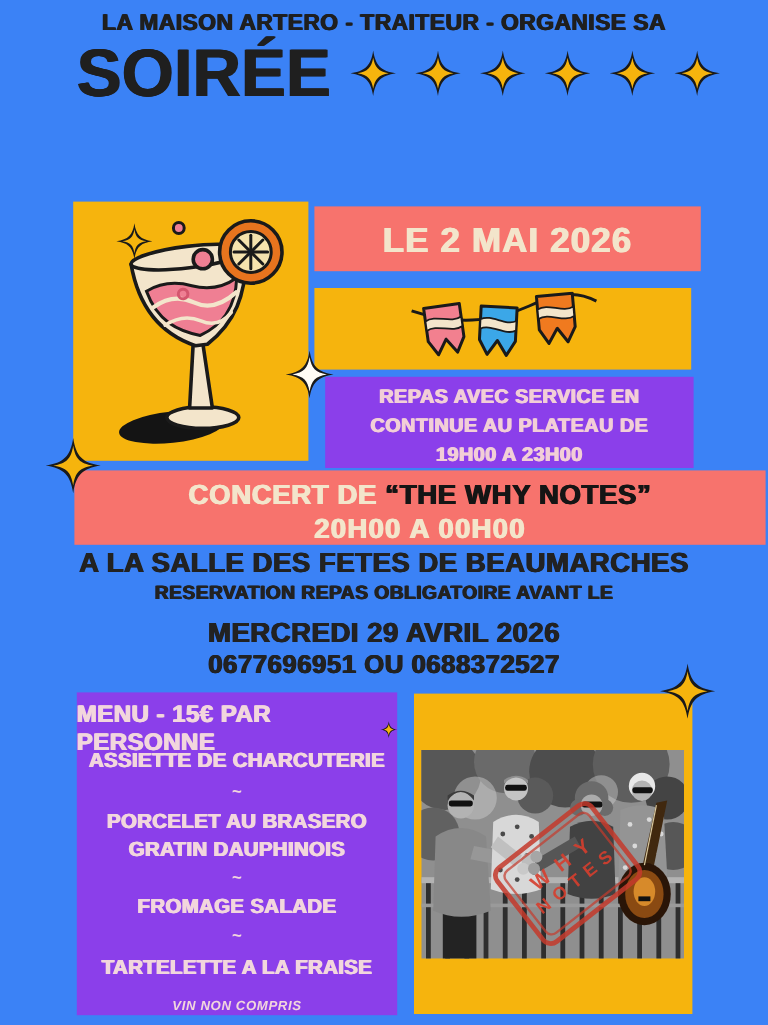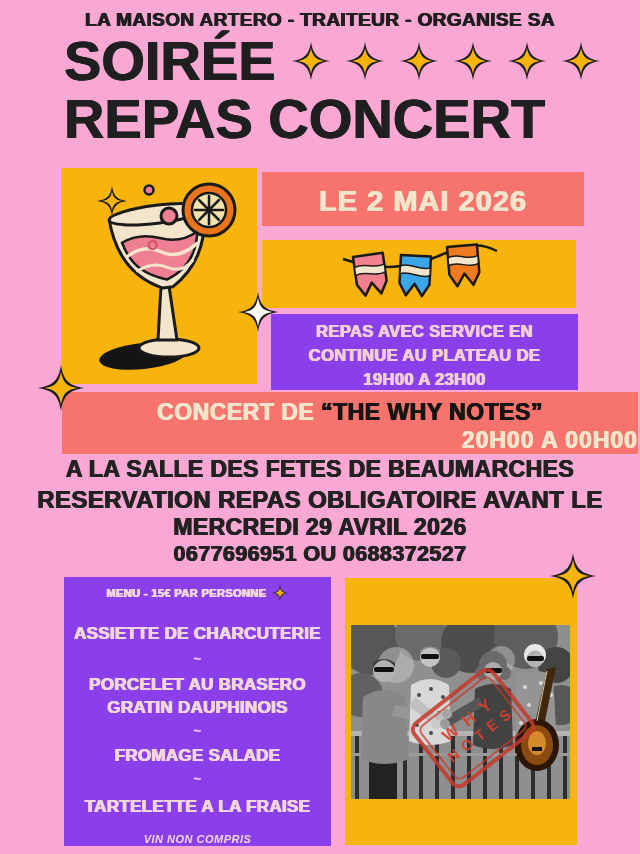--- a/index.html
+++ b/index.html
@@ -1,16 +1,16 @@
 <!DOCTYPE html>
 <html><head>
 <meta charset="utf-8">
 <style>
   html,body{margin:0;padding:0;background:#e8e8e8;}
-  .poster{position:relative;width:640px;height:854px;background:#f9a8d4;overflow:hidden;
+  .poster{position:relative;width:640px;height:854px;background:#3b82f6;overflow:hidden;
           font-family:"Liberation Sans",sans-serif;color:#1F1F1F;}
   .abs{position:absolute;}
   .ctr{text-align:center;}
   .fat{text-shadow:.6px 0 0 currentColor,-.6px 0 0 currentColor;}
   .kicker{top:9px;left:0;right:0;font-size:19px;font-weight:900;letter-spacing:.4px;}
   .title-row{left:64px;top:31px;display:flex;align-items:center;gap:16px;height:60px;}
   .big-title{font-size:56px;line-height:58px;font-weight:900;letter-spacing:0px;white-space:nowrap;}
   .title2{left:64px;top:90px;}
   .box{position:absolute;}
   .yellow{background:#F6B40D;}
@@ -18,29 +18,29 @@
   .purple{background:#8B3FEA;}
   .cocktail-box{left:61px;top:168px;width:196px;height:216px;}
   .date-box{left:262px;top:172px;width:314px;height:54px;}
   .date-text{top:13px;left:0;right:0;font-size:29px;font-weight:900;letter-spacing:1px;color:#F3E5CB;}
   .flags-box{left:262px;top:240px;width:314px;height:68px;display:flex;align-items:center;justify-content:center;}
   .service-box{left:271px;top:314px;width:307px;height:76px;}
   .service-line{left:0;right:0;font-size:16.5px;font-weight:900;letter-spacing:.4px;color:#F2CED7;}
   .sv0{top:8px;} .sv1{top:32px;} .sv2{top:56px;}
   .concert-box{left:62px;top:392px;width:568px;height:62px;}
   .concert-l1{top:7px;left:0;right:0;font-size:23px;font-weight:900;letter-spacing:.5px;}
-  .concert-l2{top:35px;left:0;right:0;font-size:23px;font-weight:900;letter-spacing:1px;color:#F3E5CB;text-align:right;}
+  .concert-l2{top:35px;left:0;right:0;font-size:23px;font-weight:900;letter-spacing:1px;color:#F3E5CB;}
   .cream-txt{color:#F3E5CB;}
   .black-txt{color:#151515;}
   .detail{left:0;right:0;font-weight:900;letter-spacing:.4px;color:#222;}
-  .d0{top:456px;font-size:23px;} .d1{top:486px;font-size:24px;}
+  .d0{top:456px;font-size:23px;} .d1{top:486px;font-size:16px;}
   .d2{top:514px;font-size:23px;} .d3{top:542px;font-size:21.5px;}
   .menu-box{left:64px;top:577px;width:267px;height:269px;color:#F2D6DD;}
   .menu-line{left:0;right:0;font-size:17px;font-weight:900;letter-spacing:.3px;}
-  .menu-title{top:8px;font-size:11px;font-weight:900;letter-spacing:.4px;display:flex;
+  .menu-title{top:8px;font-size:20px;font-weight:900;letter-spacing:.4px;display:flex;
               align-items:center;justify-content:center;gap:6px;}
   .m0{top:47px;} .msep1{top:74px;font-size:14px;} .m1{top:98px;} .m2{top:121px;}
   .msep2{top:146px;font-size:14px;} .m3{top:169px;} .msep3{top:194px;font-size:14px;} .m4{top:220px;}
   .mfoot{top:256px;font-size:11px;font-style:italic;font-weight:700;letter-spacing:.5px;}
   .band-box{left:345px;top:578px;width:232px;height:267px;}
   .photo{position:absolute;left:6px;top:47px;width:219px;height:174px;overflow:hidden;}
   .stamp{position:absolute;left:70px;top:62px;width:96px;height:74px;transform:rotate(-38deg);
          border:4px solid rgba(196,58,44,.85);border-radius:10px;display:flex;flex-direction:column;
          align-items:center;justify-content:center;color:rgba(214,62,46,.9);}
   .stamp-inner{position:absolute;inset:3px;border:2px solid rgba(196,58,44,.7);border-radius:7px;}
@@ -77,21 +77,20 @@
     <svg width="38" height="38" viewBox="0 0 100 100">
         <path fill="#1a1a1a" d="M50 0 C55 33 67 45 100 50 C67 55 55 67 50 100 C45 67 33 55 0 50 C33 45 45 33 50 0 Z"></path>
         <path fill="#F6B40D" d="M50 16 C54 38 62 46 84 50 C62 54 54 62 50 84 C46 62 38 54 16 50 C38 46 46 38 50 16 Z"></path>
       </svg>
     <svg width="38" height="38" viewBox="0 0 100 100">
         <path fill="#1a1a1a" d="M50 0 C55 33 67 45 100 50 C67 55 55 67 50 100 C45 67 33 55 0 50 C33 45 45 33 50 0 Z"></path>
         <path fill="#F6B40D" d="M50 16 C54 38 62 46 84 50 C62 54 54 62 50 84 C46 62 38 54 16 50 C38 46 46 38 50 16 Z"></path>
       </svg>
   </div>
 
-  <div class="abs big-title fat title2">REPAS CONCERT</div>
 
   <div class="box yellow cocktail-box">
     <svg width="196" height="216" viewBox="0 0 196 216">
 
       <g transform="translate(36,18)">
         <path fill="#1a1a1a" d="M15 0 C16.5 10 20 13.5 30 15 C20 16.5 16.5 20 15 30 C13.5 20 10 16.5 0 15 C10 13.5 13.5 10 15 0 Z"></path>
         <path fill="#F6B40D" d="M15 5 C16 11.5 18.5 14 25 15 C18.5 16 16 18.5 15 25 C14 18.5 11.5 16 5 15 C11.5 14 14 11.5 15 5 Z"></path>
       </g>
 
       <ellipse cx="82" cy="188" rx="44" ry="13" fill="#141414" transform="rotate(-6 82 188)"></ellipse>

